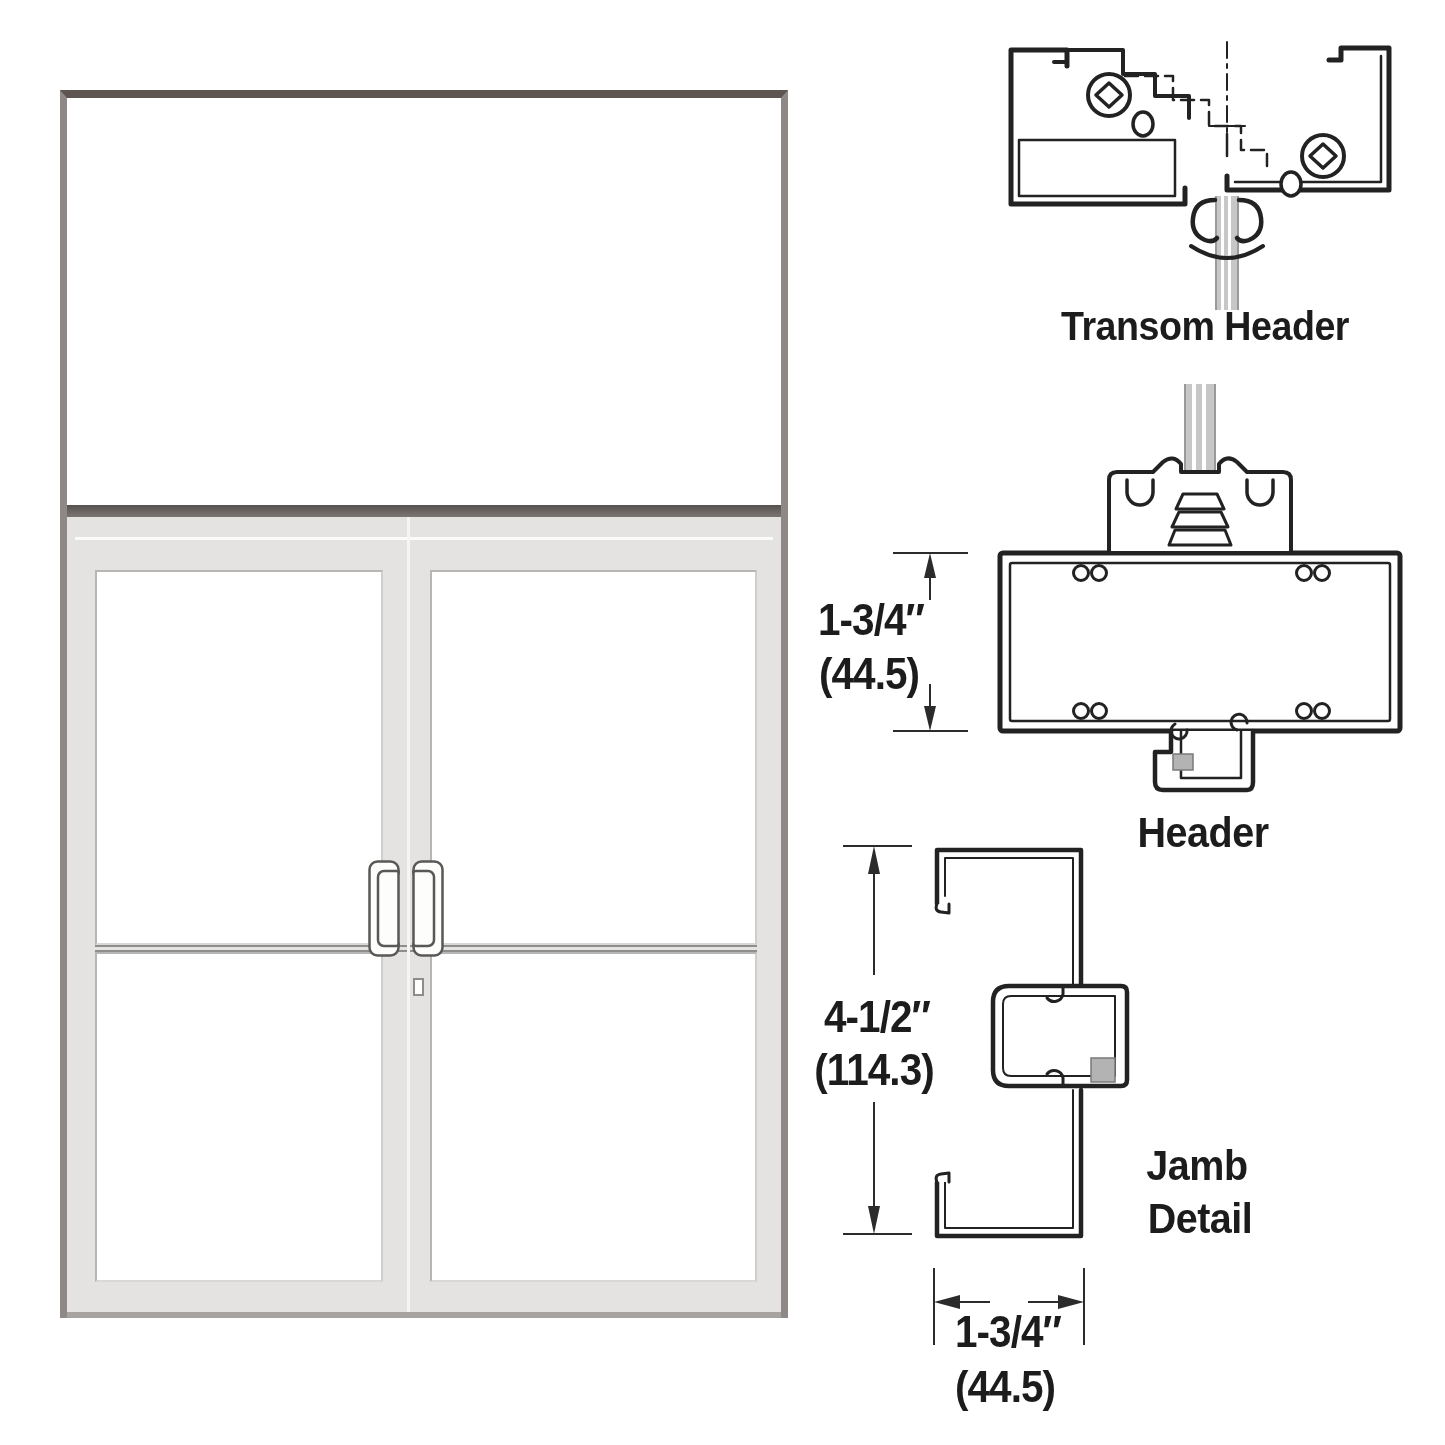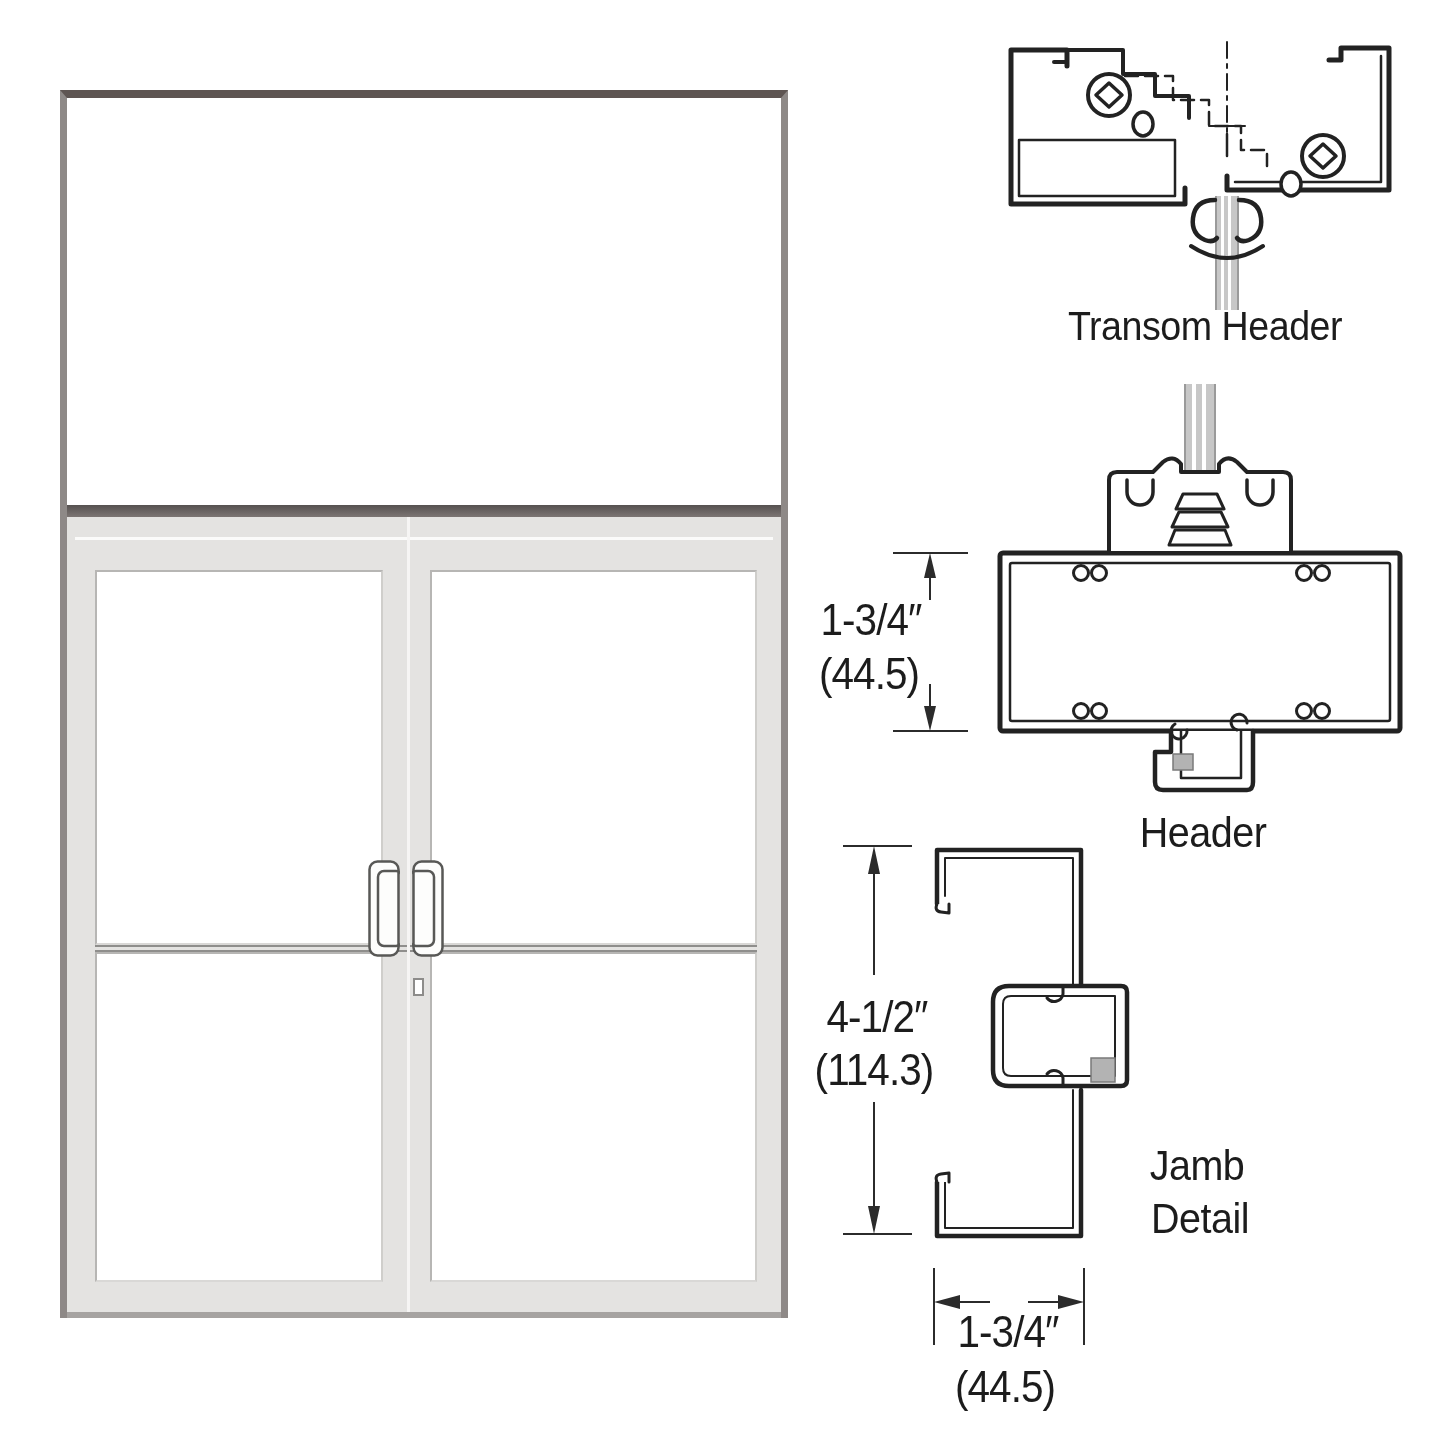--- a/index.html
+++ b/index.html
@@ -1,17 +1,17 @@
 <!DOCTYPE html>
 <html><head>
 <meta charset="utf-8">
 <style>
   html,body{margin:0;padding:0;background:#ffffff;}
   .canvas{position:relative;width:1445px;height:1445px;background:#ffffff;overflow:hidden;
-          font-family:"Liberation Sans", sans-serif;color:#1c1c1c;}
+          font-family:"Liberation Sans", sans-serif;color:#1c1c1c;font-weight:bold;}
 
   
   .frame{position:absolute;left:60px;top:90px;width:728px;height:1228px;box-sizing:border-box;
          background:#ffffff;border-top:8px solid #5e5552;border-left:7px solid #8e8987;
          border-right:7px solid #8e8987;}
   .transom-bar{position:absolute;left:0;right:0;top:407px;height:12px;
                background:linear-gradient(#565150,#7c7573);}
   .doorzone{position:absolute;left:0;right:0;top:419px;bottom:0;background:#e4e3e1;}
   .hairline-top{position:absolute;left:8px;right:8px;top:20px;height:3px;background:#fbfbfa;}
   .pane{position:absolute;background:#ffffff;border:2px solid #b7b6b4;

